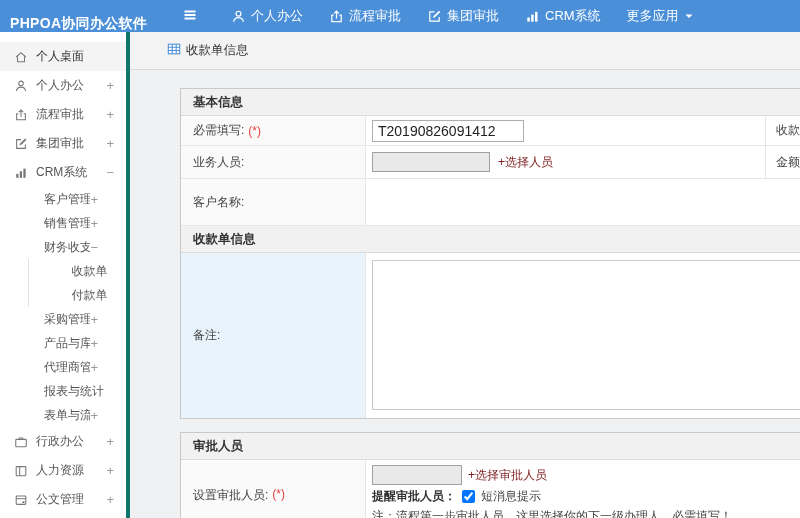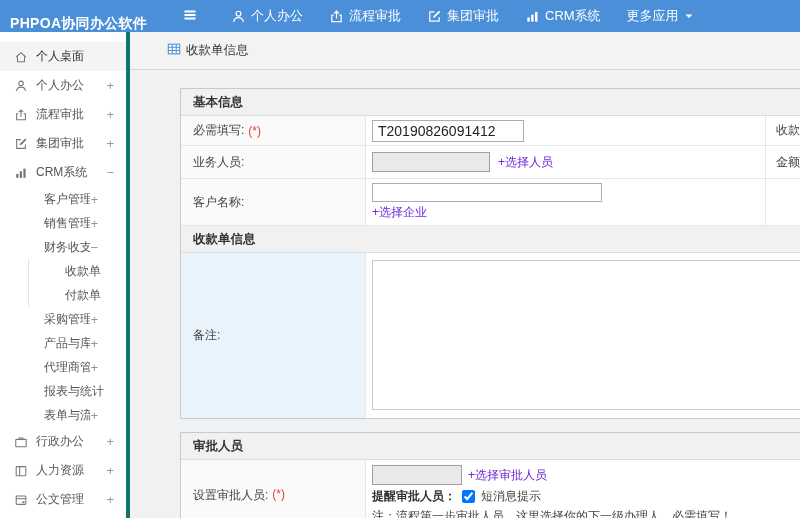--- a/index.html
+++ b/index.html
@@ -18,21 +18,21 @@
   .shell { display:flex; height:486px; }
   .sidebar { width:130px; flex:none; background:#fff; border-right:4px solid #0f766e; padding-top:10px; color:#555; overflow:hidden; }
   .sb-item { display:flex; align-items:center; height:29px; padding:0 12px 0 14px; cursor:pointer; white-space:nowrap; }
   .sb-item.active { background:#f4f4f4; color:#333; }
   .sb-ico { width:16px; margin-right:6px; color:#777; display:flex; align-items:center; flex:none; }
   .sb-label { overflow:hidden; }
   .sb-expand { margin-left:auto; color:#999; font-size:13px; line-height:1; }
   .sb-item.lvl1 { height:24px; padding-left:44px; }
   .lvl1 .sb-expand { margin-right:16px; }
   .lvl2group { border-left:1px solid #e2e2e2; margin-left:28px; }
-  .sb-item.lvl2 { height:24px; padding-left:36px; }
+  .sb-item.lvl2 { height:24px; padding-left:36px;justify-content:center; }
 
   
   .main { flex:1; display:flex; flex-direction:column; overflow:hidden; background:#eff1f3; }
   .tabstrip { height:38px; flex:none; background:#f3f3f3; border-bottom:1px solid #d8d8d8; display:flex; align-items:center; padding-left:35px; }
   .tab { display:flex; align-items:center; gap:5px; font-size:12.5px; color:#333; cursor:pointer; margin-right:14px; padding:4px 2px; }
   .tab.active { background:linear-gradient(#5b9be0,#3574c2); border:1px solid #2f66ad; border-radius:3px; color:#fff; padding:4px 10px; box-shadow:inset 0 1px 0 rgba(255,255,255,.35); }
 
   .content { flex:1; overflow:hidden; padding:18px 0 0 50px; }
   .form-block { width:920px; background:#fff; border:1px solid #c9c9c9; }
   .form-block.b1 { margin-bottom:13px; }
@@ -51,21 +51,21 @@
   .row-remark { height:165px; }
   .row-remark .fcell-label { background:#e9f3fb; }
   .row-remark .fcell-field { width:auto; flex:1; border-right:none; padding:7px 0 7px 6px; align-items:flex-start; }
 
   .inp { border:1px solid #abadb3; background:#fff; font-family:inherit; }
   .inp-number { height:22px; width:152px; font-size:14px; padding:0 5px; color:#222; }
   .inp-disabled { height:20px; width:118px; border:1px solid #a0a0a0; background:#e9e9e9; }
   .inp-customer { height:24px; width:230px; }
   .inp-approver { height:20px; width:90px; border:1px solid #a0a0a0; background:#e9e9e9; }
   .ta-remark { width:520px; height:150px; border:1px solid #c9c9c9; resize:none; font-family:inherit; }
-  .lnk { color:#6d28d9; text-decoration:none; cursor:pointer; white-space:nowrap; }
+  .lnk { color:#7f1d1d; text-decoration:none; cursor:pointer; white-space:nowrap; }
 
   .b2 .frow-approver { height:95px; border-bottom:none; }
   .b2 .fcell-label { align-items:flex-start; padding-top:27px; }
   .b2 .fcell-field { width:auto; flex:1; border-right:none; flex-direction:column; align-items:flex-start; gap:3px; padding-top:5px; }
   .fline { display:flex; align-items:center; gap:6px; }
   .bold { font-weight:bold; color:#333; }
   .note { color:#444; }
   .cbx { width:13px; height:13px; }
 </style>
 </head>
@@ -296,24 +296,20 @@
           <div class="fcell-field">
             <input class="inp inp-disabled" type="text" disabled="" style="">
             <a class="lnk">+选择人员</a>
           </div>
           <div class="fcell-label2">金额:</div>
         </div>
 
         <div class="frow row-customer">
           <div class="fcell-label">
             <span>客户名称:</span>
-          </div>
-          <div class="fcell-field">
-            <input class="inp inp-customer" type="text" style="">
-            <a class="lnk">+选择企业</a>
           </div>
           <div class="fcell-label2"></div>
         </div>
 
         <div class="sec-header">收款单信息</div>
 
         <div class="frow row-remark">
           <div class="fcell-label">
             <span>备注:</span>
           </div>

